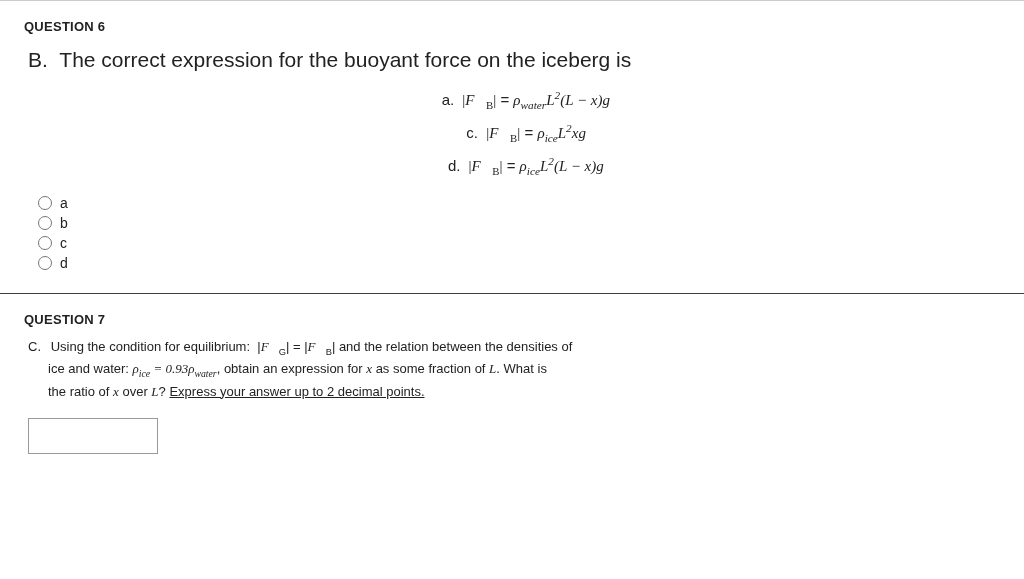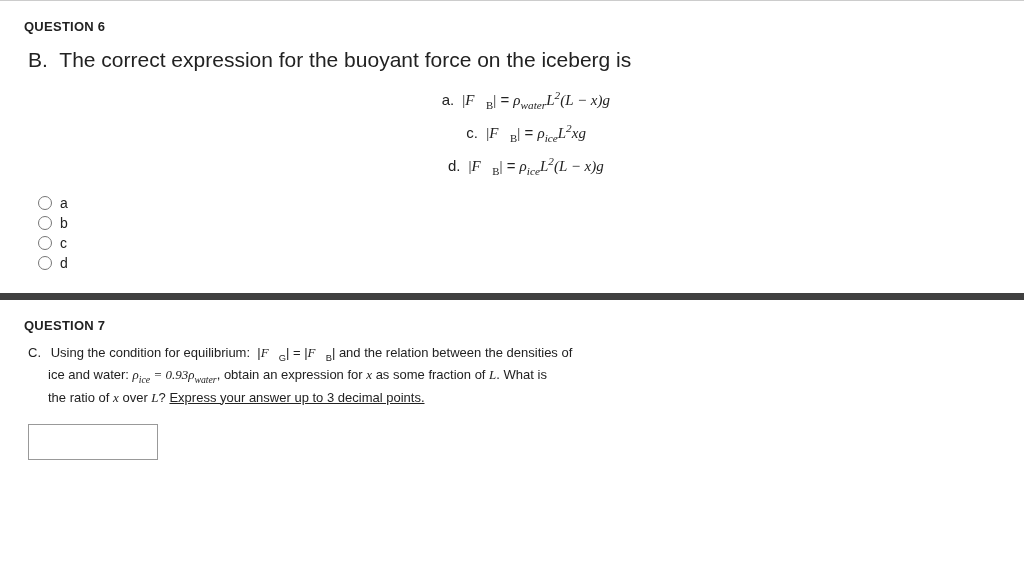--- a/index.html
+++ b/index.html
@@ -17,21 +17,21 @@
       min-height: 579px;
     }
 
     .page-container {
       width: 100%;
       padding: 0;
     }
 
     .question-block {
       padding: 18px 24px 18px 24px;
-      border-bottom: 7px solid #404040;
+      border-bottom: 1px solid #404040;
     }
 
     .question-header {
       font-weight: bold;
       font-size: 13px;
       margin-bottom: 10px;
       text-transform: uppercase;
       letter-spacing: 0.02em;
     }
 
@@ -205,21 +205,21 @@
         <span>
           Using the condition for equilibrium:&nbsp;
           |<span class="vec-symbol math">F⃗</span><sub>G</sub>|&nbsp;=&nbsp;|<span class="vec-symbol math">F⃗</span><sub>B</sub>|&nbsp;and the relation between the densities of
         </span>
         <br>
         <span style="margin-left:20px;">
           ice and water: <span class="math">ρ<sub>ice</sub> = 0.93ρ<sub>water</sub></span>, obtain an expression for <span class="math"><em>x</em></span> as some fraction of <span class="math"><em>L</em></span>. What is
         </span>
         <br>
         <span style="margin-left:20px;">
-          the ratio of <span class="math"><em>x</em></span> over <span class="math"><em>L</em></span>?&nbsp;<span class="underline">Express your answer up to 3 decimal points.</span>
+          the ratio of <span class="math"><em>x</em></span> over <span class="math"><em>L</em></span>?&nbsp;<span class="underline">Express your answer up to 2 decimal points.</span>
         </span>
       </div>
 
       
       <div class="answer-box">
         <input type="text" class="answer-input" placeholder="" style="">
       </div>
     </div>
   </div>
 

